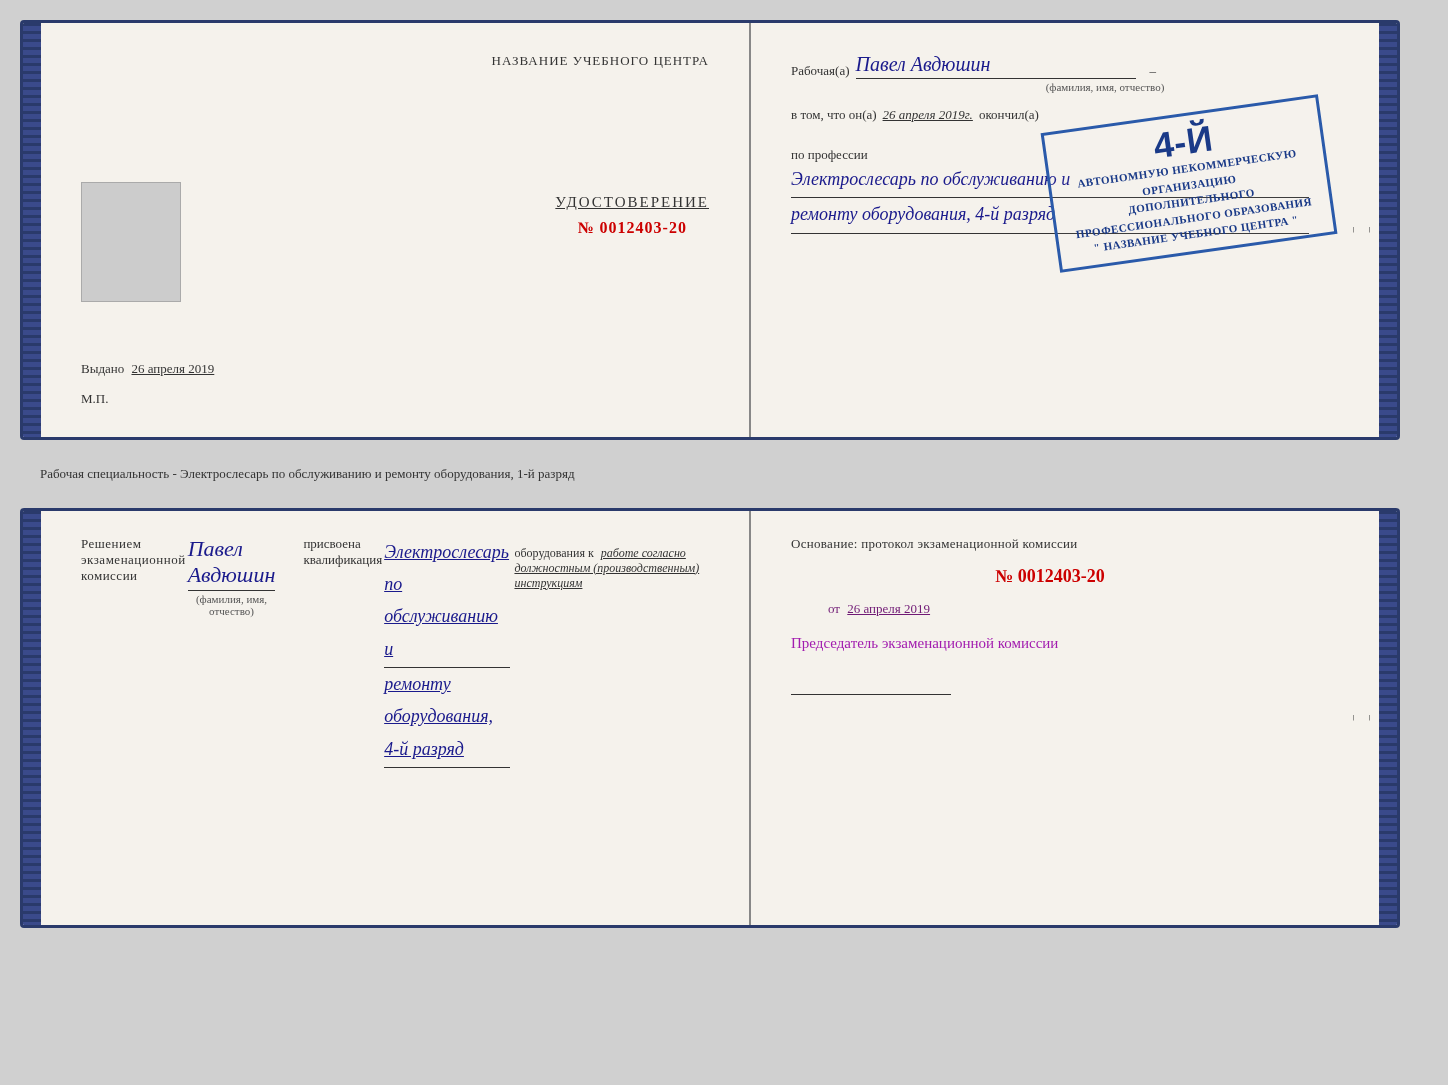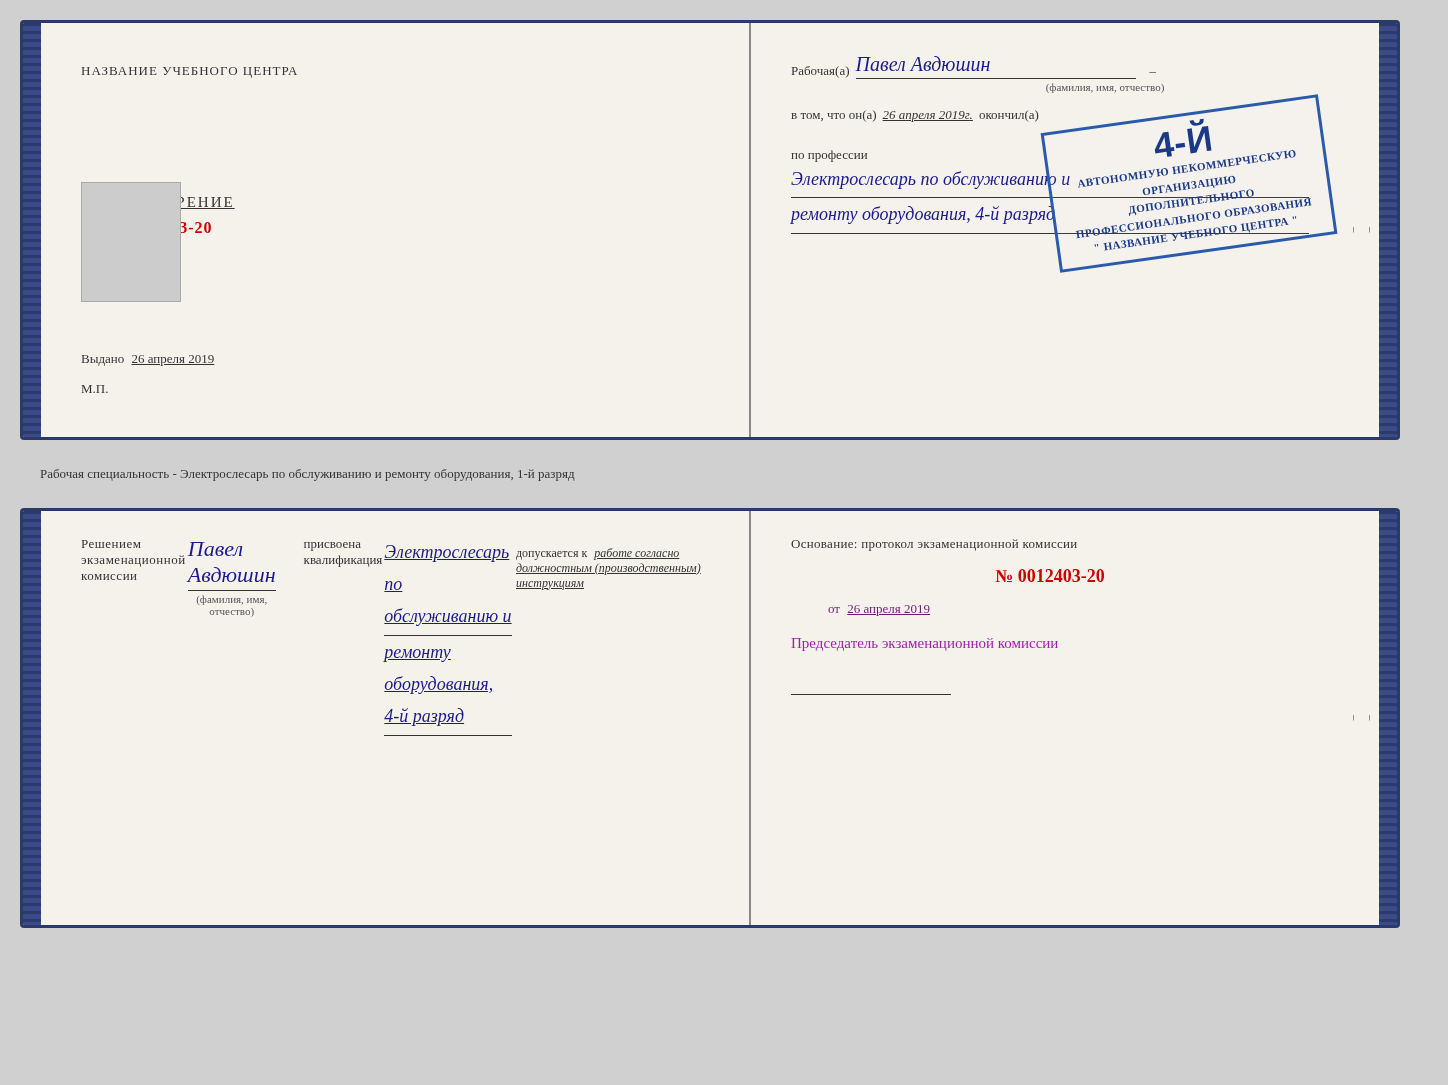--- a/index.html
+++ b/index.html
@@ -41,25 +41,25 @@
       width: 18px;
       background: repeating-linear-gradient(
         to bottom,
         #2a3a6b 0px, #2a3a6b 3px,
         #3a4a8b 3px, #3a4a8b 8px
       );
     }
 
     .doc-left {
       flex: 1;
-      padding: 30px 40px;
+      padding: 20px 40px;
       border-right: 2px solid #888;
       display: flex;
       flex-direction: column;
-      align-items: flex-start;
+      align-items: flex-end;
       justify-content: space-between;
       position: relative;
     }
 
     .doc-right {
       flex: 1;
       padding: 20px 40px;
       display: flex;
       flex-direction: column;
       gap: 14px;
@@ -461,21 +461,21 @@
         <div class="qual-text">ремонту оборудования, 4-й разряд</div>
       </div>
 
       <div class="signature-lines">
         <div class="sig-line"></div>
         <div class="sig-line"></div>
         <div class="sig-line"></div>
       </div>
 
       <div class="allowed-text">
-        <span>допускается к</span>
+        <span>оборудования к</span>
         <span class="allowed-italic" style="margin-left:4px;">работе согласно должностным (производственным) инструкциям</span>
       </div>
     </div>
 
     <div class="doc-right-wrapper">
       <div class="doc-bottom-right">
 
         <div class="osnov-label">Основание: протокол экзаменационной комиссии</div>
 
         <div class="osnov-number">№ 0012403-20</div>

